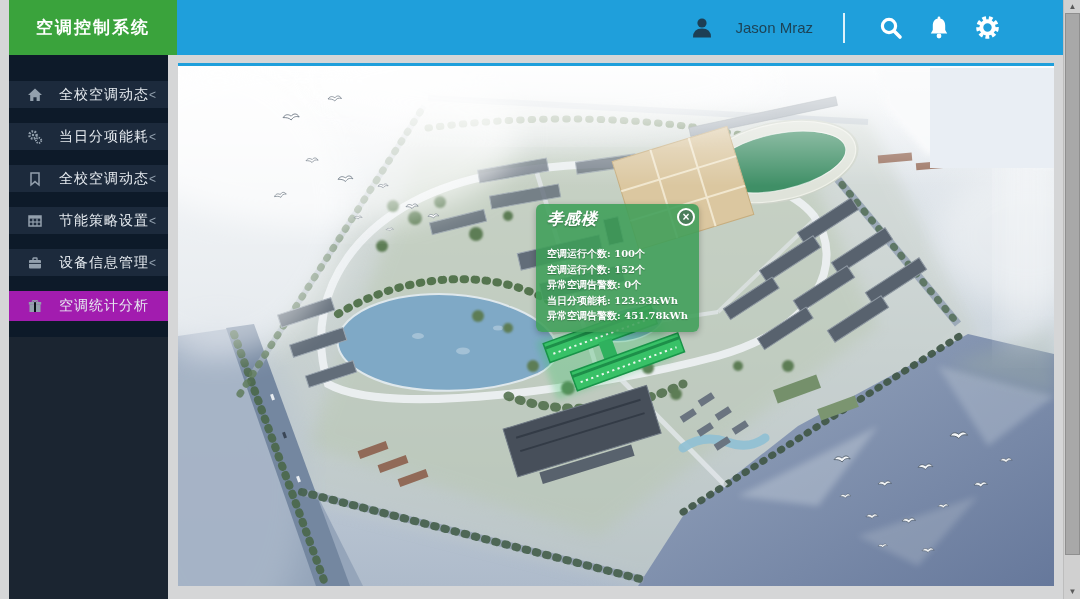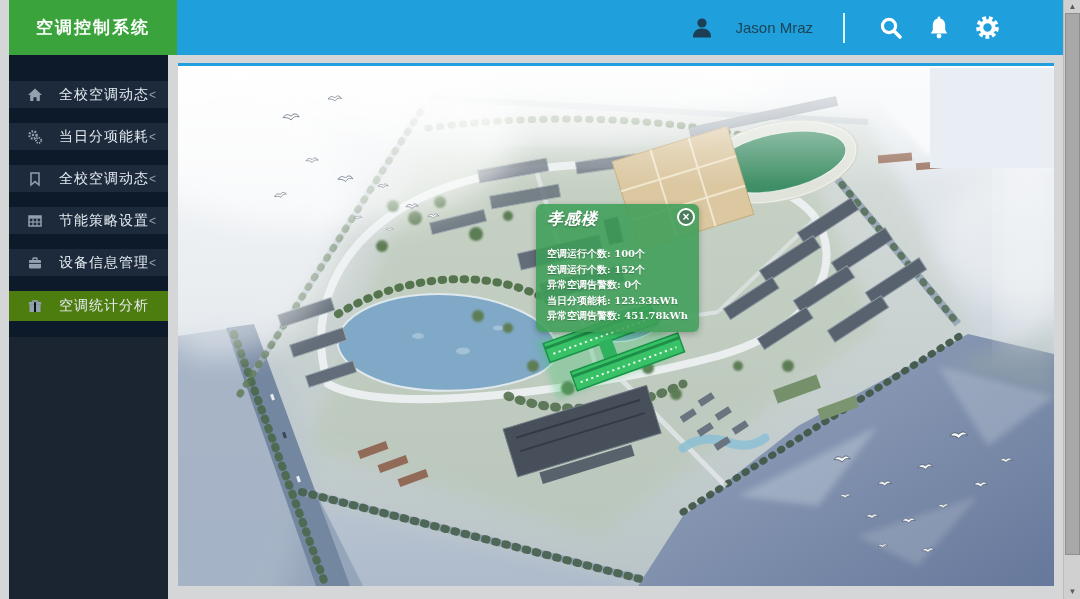--- a/index.html
+++ b/index.html
@@ -26,21 +26,21 @@
   
   .body { display:flex; height:544px; }
   .sidebar { width:168px; background:#1b2531; display:flex; flex-direction:column; }
   .nav { background:#0d1a29; padding-top:26px; padding-bottom:1px; }
   .nav-item { height:27px; margin-bottom:15px; background:#1c2a3c; display:flex;
               align-items:center; padding:0 12px 0 17px; cursor:pointer; }
   .nav-item .ic { width:18px; display:flex; justify-content:center; }
   .nav-item .lbl { color:#e6ebf0; font-size:14px; margin-left:15px; flex:1;
                    letter-spacing:1px; white-space:nowrap; }
   .nav-item .chev { color:#93a1af; font-size:12px; }
-  .nav-item.active { background:#4d7c0f; height:30px; }
+  .nav-item.active { background:#a21caf; height:30px; }
 
   .content { flex:1; background:#d5d6d7; padding:8px 9px 13px 10px; }
   .map-panel { position:relative; width:876px; height:523px; background:#fff;
                border-top:3px solid #1f9fdb; }
   .map-panel svg.campus { position:absolute; left:0; top:0; width:876px; height:520px; }
 
   
   .tooltip { position:absolute; left:358px; top:138px; min-width:148px;
              width:max-content; background:rgba(62,158,88,.88);
              border-radius:6px; padding:5px 11px 8px 11px;

